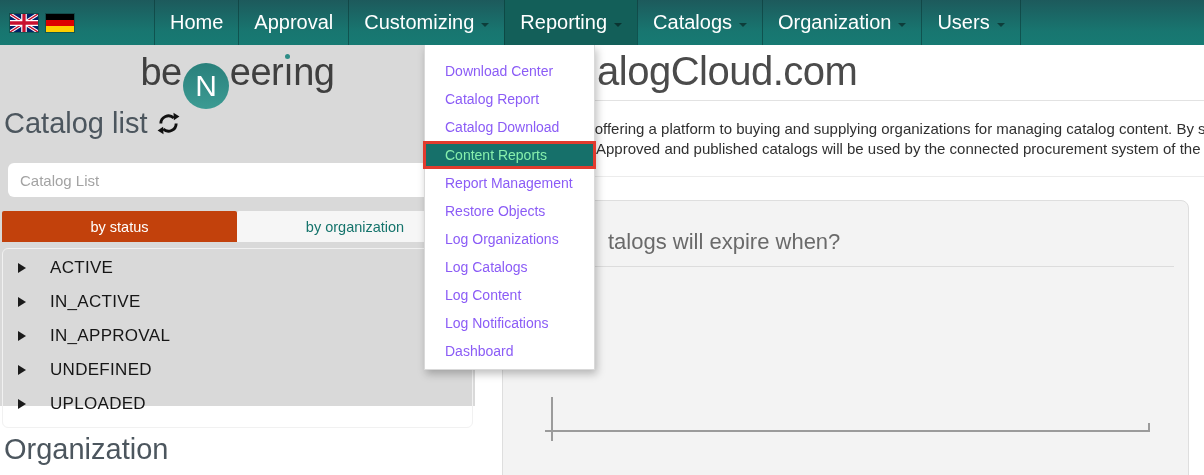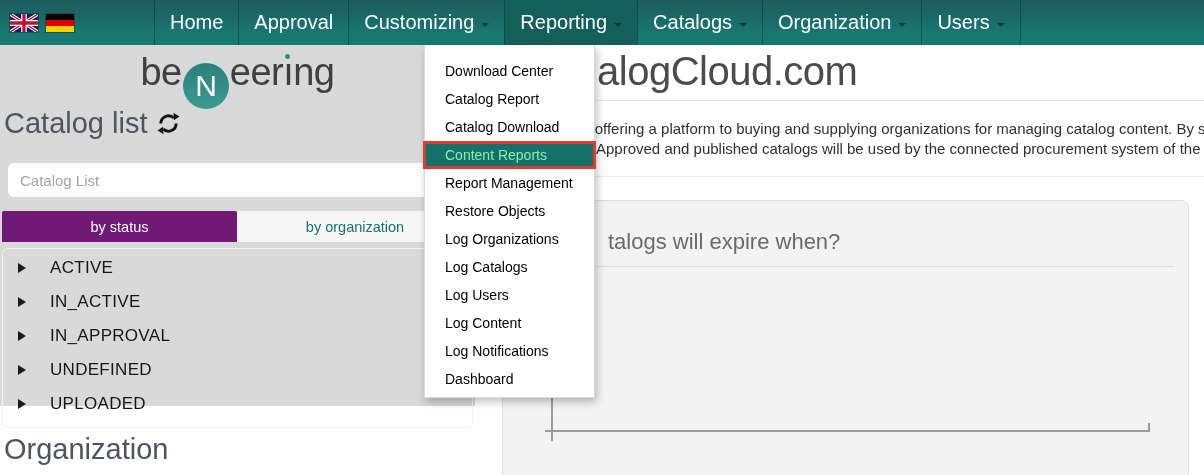--- a/index.html
+++ b/index.html
@@ -48,40 +48,40 @@
   }
   .refresh-btn{cursor:pointer;display:inline-flex;}
   .search-input{
     position:absolute;left:8px;top:118px;width:464px;height:34px;box-sizing:border-box;
     border:none;border-radius:6px;background:#ffffff;padding:0 12px;font-size:15px;color:#444;
     font-family:"Liberation Sans",sans-serif;outline:none;
   }
   .search-input::placeholder{color:#a3a3a3;}
   .tabs{position:absolute;left:2px;top:166px;width:471px;height:31px;display:flex;}
   .tab{display:flex;align-items:center;justify-content:center;font-size:14.5px;cursor:pointer;border-radius:2px 2px 0 0;}
-  .tab.active{width:235px;background:#701a75;color:#ffffff;}
+  .tab.active{width:235px;background:#c2410c;color:#ffffff;}
   .tab.inactive{flex:1;background:#f6f6f6;color:#15746c;}
   .status-panel{
     position:absolute;left:2px;top:203px;width:471px;height:180px;box-sizing:border-box;
     border:1px solid #f1f1f1;border-radius:6px;padding-top:2px;
   }
   .status-item{
     height:34px;display:flex;align-items:center;padding-left:15px;gap:24px;
     font-size:17px;color:#161616;letter-spacing:0.3px;cursor:pointer;
   }
   .tri{width:0;height:0;border-left:8px solid #1b1b1b;border-top:5px solid transparent;border-bottom:5px solid transparent;}
   .org-heading{position:absolute;left:4px;top:388px;font-size:29px;font-weight:300;color:#4c565e;}
   
   .dropdown{
     position:absolute;left:424px;top:45px;width:171px;box-sizing:border-box;
     background:#ffffff;border:1px solid rgba(0,0,0,0.15);border-top:none;
     box-shadow:2px 4px 8px rgba(0,0,0,0.25);padding:12px 0 4px 0;z-index:50;
   }
   .dd-item{
-    height:28px;line-height:28px;padding-left:20px;font-size:14px;color:#000000;
+    height:28px;line-height:28px;padding-left:20px;font-size:14px;color:#8b5cf6;
     cursor:pointer;white-space:nowrap;
   }
   .dd-item.selected{
     background:#16706a;color:#86efac;border:3px solid #e23b2e;box-sizing:border-box;
     margin:0 -2px;height:28px;line-height:22px;padding-left:19px;
   }
   
   .main-title{
     position:absolute;left:597px;top:49px;font-size:40px;font-weight:300;color:#4b4b4b;
     letter-spacing:-0.5px;white-space:nowrap;z-index:1;
@@ -221,17 +221,16 @@
 
 <div class="dropdown">
   <div class="dd-item">Download Center</div>
   <div class="dd-item">Catalog Report</div>
   <div class="dd-item">Catalog Download</div>
   <div class="dd-item selected">Content Reports</div>
   <div class="dd-item">Report Management</div>
   <div class="dd-item">Restore Objects</div>
   <div class="dd-item">Log Organizations</div>
   <div class="dd-item">Log Catalogs</div>
-  <div class="dd-item">Log Users</div>
   <div class="dd-item">Log Content</div>
   <div class="dd-item">Log Notifications</div>
   <div class="dd-item">Dashboard</div>
 </div>
 
 </body></html>

